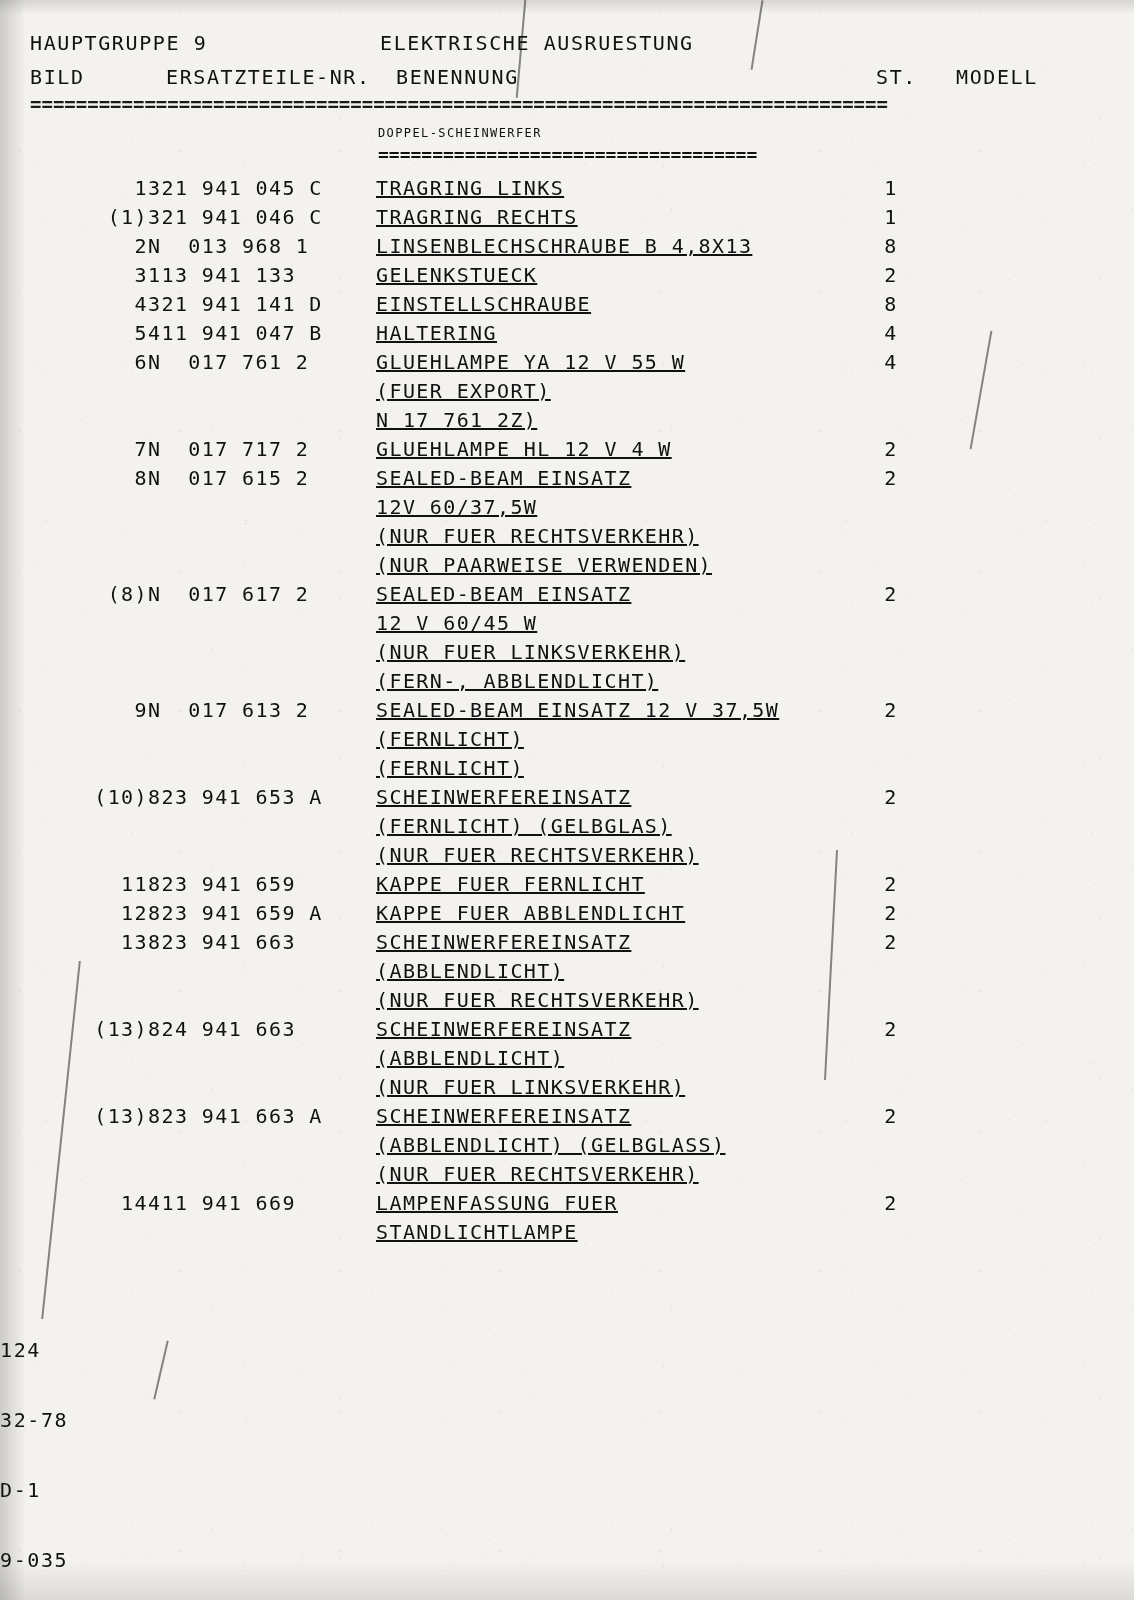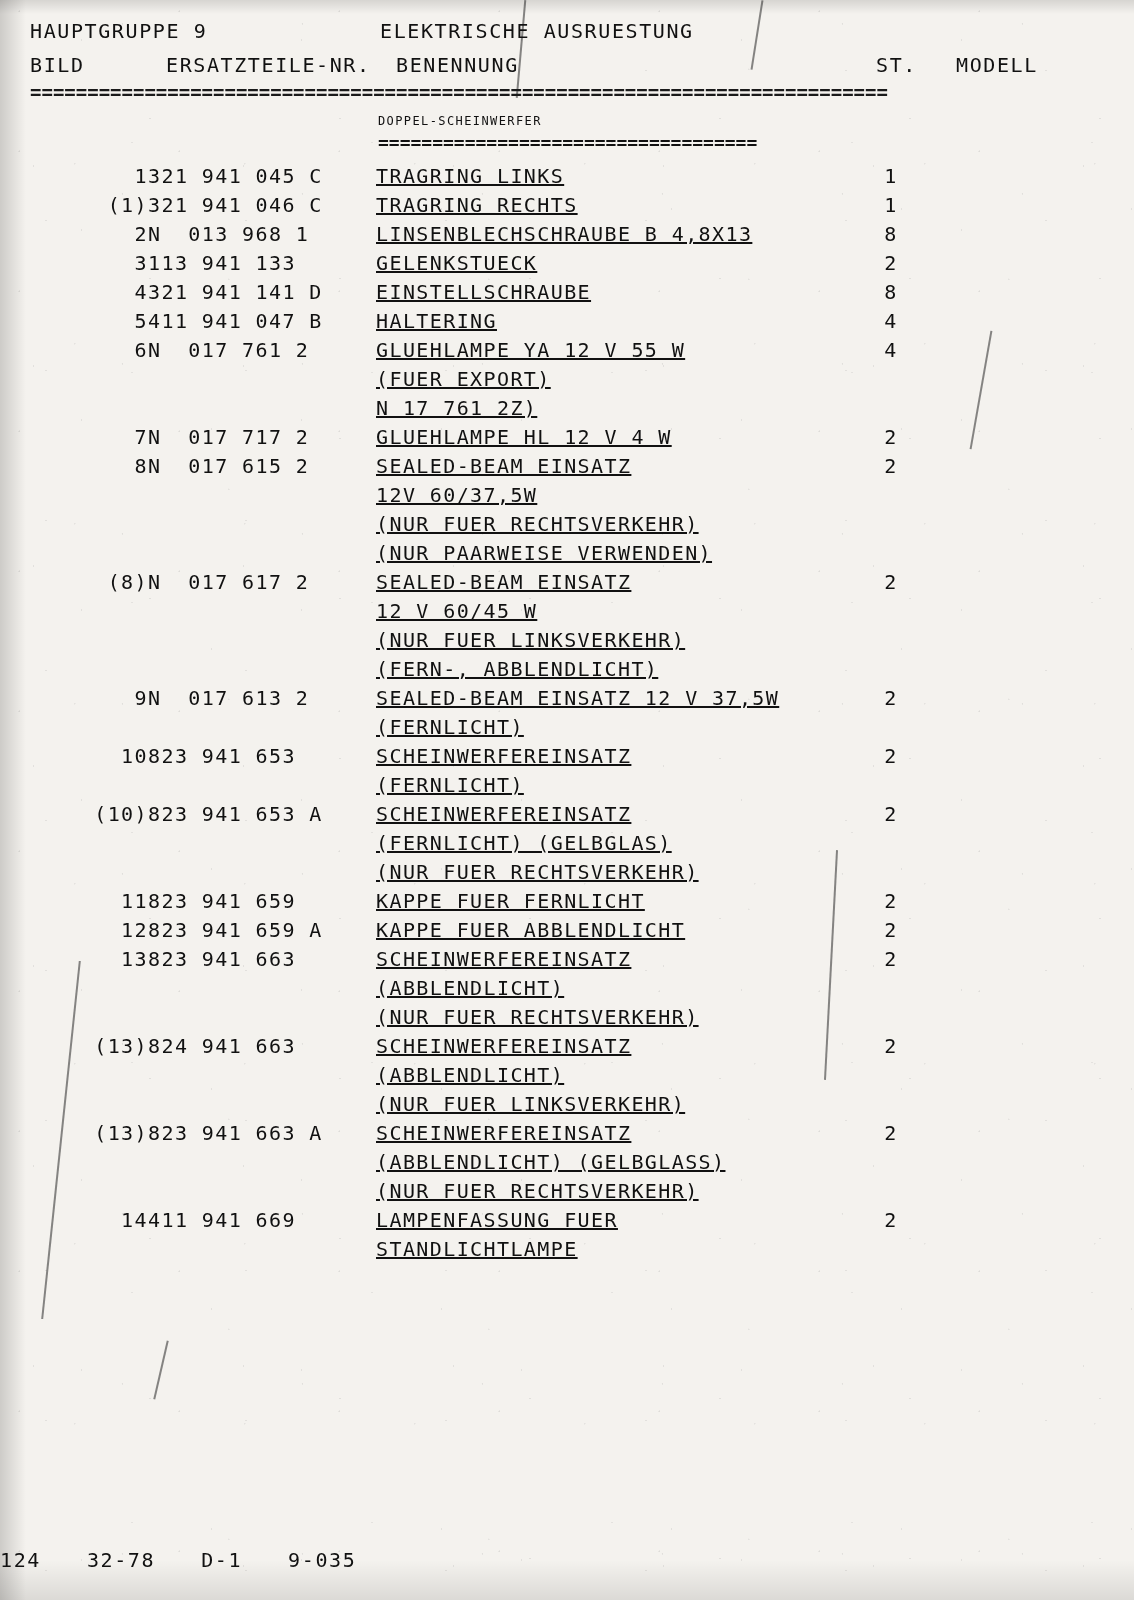--- a/index.html
+++ b/index.html
@@ -52,21 +52,21 @@
   }
   .edge-shade-bottom {
     position: absolute;
     left: 0; right: 0; bottom: 0; height: 40px;
     background: linear-gradient(to top, rgba(0,0,0,0.10), rgba(0,0,0,0));
     pointer-events: none;
   }
   .content {
     position: relative;
     z-index: 3;
-    padding: 14px 26px 0 30px;
+    padding: 26px 26px 0 30px;
   }
 
   
   .hdr-row {
     display: flex;
     font-size: 20px;
     letter-spacing: 1.6px;
     line-height: 34px;
     white-space: pre;
   }
@@ -126,25 +126,26 @@
   td.c-st     { width: 70px; text-align: center; }
   td.c-modell { }
 
   .footer {
     position: absolute;
     bottom: 28px;
     left: 0;
     right: 34px;
     z-index: 3;
     display: flex;
-    justify-content: flex-start;
+    justify-content: center;
     gap: 46px;
     font-size: 20px;
     letter-spacing: 1.6px;
     white-space: pre;
+    flex-direction: column;
   }
 
   
   .scratch {
     position: absolute;
     background: rgba(40,40,40,0.55);
     z-index: 2;
     pointer-events: none;
   }
   .s1 { left: 520px; top: 0px;   width: 2px; height: 98px;  transform: rotate(5deg); }
@@ -325,27 +326,20 @@
             <td class="c-modell"></td>
           </tr>
           <tr>
             <td class="c-bild"></td>
             <td class="c-nr"></td>
             <td class="c-ben">(FERNLICHT)</td>
             <td class="c-st"></td>
             <td class="c-modell"></td>
           </tr>
           <tr>
-            <td class="c-bild">10</td>
-            <td class="c-nr">823 941 653</td>
-            <td class="c-ben">SCHEINWERFEREINSATZ</td>
-            <td class="c-st">2</td>
-            <td class="c-modell"></td>
-          </tr>
-          <tr>
             <td class="c-bild"></td>
             <td class="c-nr"></td>
             <td class="c-ben">(FERNLICHT)</td>
             <td class="c-st"></td>
             <td class="c-modell"></td>
           </tr>
           <tr>
             <td class="c-bild">(10)</td>
             <td class="c-nr">823 941 653 A</td>
             <td class="c-ben">SCHEINWERFEREINSATZ</td>

